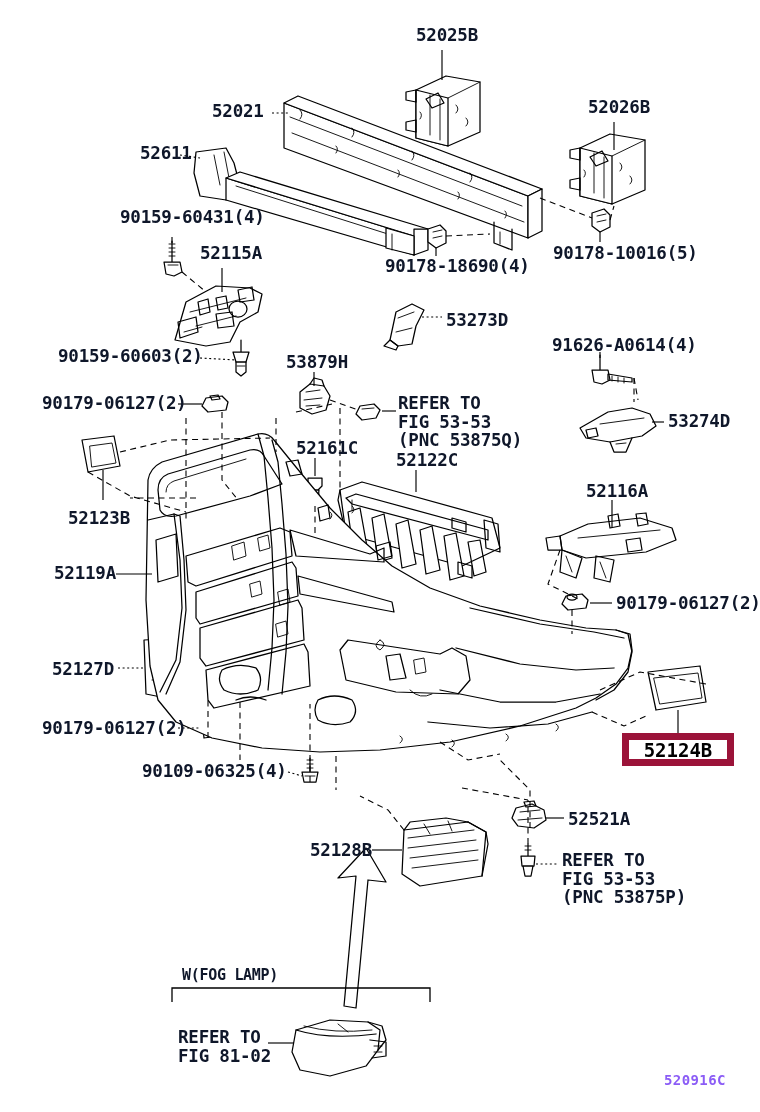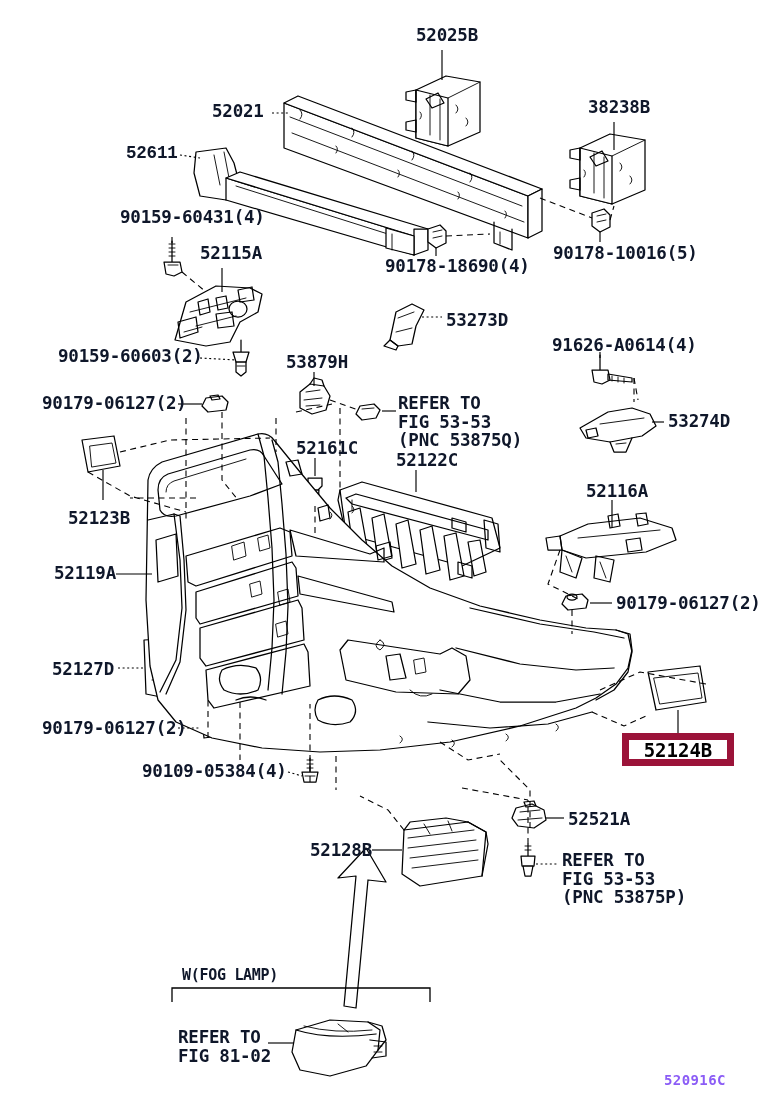--- a/index.html
+++ b/index.html
@@ -465,41 +465,41 @@
       <path class="dsh" d="M404 830 L388 810 L360 796"></path>
       <path class="dsh" d="M336 756 L336 790"></path>
       <path class="dsh" d="M196 498 L130 498"></path>
     </g>
 
   </svg>
 
   <div id="label-layer">
       <div class="lbl" style="left: 416px; top: 27px;">52025B</div>
       <div class="lbl" style="left: 212px; top: 103px;">52021</div>
-      <div class="lbl" style="left: 588px; top: 99px;">38238B</div>
-      <div class="lbl" style="left: 126px; top: 145px; font-family: Liberation Mono, monospace;">52611</div>
+      <div class="lbl" style="left: 588px; top: 99px;">52026B</div>
+      <div class="lbl" style="left: 140px; top: 145px;">52611</div>
       <div class="lbl" style="left: 120px; top: 209px;">90159-60431(4)</div>
       <div class="lbl" style="left: 200px; top: 245px;">52115A</div>
       <div class="lbl" style="left: 385px; top: 258px;">90178-18690(4)</div>
       <div class="lbl" style="left: 553px; top: 245px;">90178-10016(5)</div>
       <div class="lbl" style="left: 58px; top: 348px;">90159-60603(2)</div>
       <div class="lbl" style="left: 446px; top: 312px;">53273D</div>
       <div class="lbl" style="left: 286px; top: 354px; text-align: right;">53879H</div>
       <div class="lbl" style="left: 552px; top: 337px;">91626-A0614(4)</div>
       <div class="lbl" style="left: 42px; top: 395px;">90179-06127(2)</div>
       <div class="lbl" style="left: 668px; top: 413px;">53274D</div>
       <div class="lbl" style="left: 296px; top: 440px;">52161C</div>
       <div class="lbl" style="left: 396px; top: 452px;">52122C</div>
       <div class="lbl" style="left: 586px; top: 483px;">52116A</div>
       <div class="lbl" style="left: 68px; top: 510px;">52123B</div>
       <div class="lbl" style="left: 54px; top: 565px;">52119A</div>
       <div class="lbl" style="left: 616px; top: 595px;">90179-06127(2)</div>
       <div class="lbl" style="left: 52px; top: 661px;">52127D</div>
       <div class="lbl" style="left: 42px; top: 720px;">90179-06127(2)</div>
-      <div class="lbl" style="left: 142px; top: 763px;">90109-05384(4)</div>
+      <div class="lbl" style="left: 142px; top: 763px;">90109-06325(4)</div>
       <div class="lbl" style="left: 568px; top: 811px;">52521A</div>
       <div class="lbl" style="left: 310px; top: 842px;">52128B</div>
       <div class="lbl multi" style="left: 398px; top: 394px;"><div>REFER TO</div><div>FIG 53-53</div><div>(PNC 53875Q)</div></div>
       <div class="lbl multi" style="left: 562px; top: 851px;"><div>REFER TO</div><div>FIG 53-53</div><div>(PNC 53875P)</div></div>
       <div class="lbl multi" style="left: 178px; top: 1028px;"><div>REFER TO</div><div>FIG 81-02</div></div>
       <div class="lbl small" style="left: 182px; top: 968px;">W(FOG LAMP)</div>
       <svg width="760" height="1112" style="position: absolute; left: 0px; top: 0px; pointer-events: none;">
         <path d="M172 1002 L172 988 L430 988 L430 1002" fill="none" stroke="#000000" stroke-width="1.3"></path>
       </svg>
     </div>

